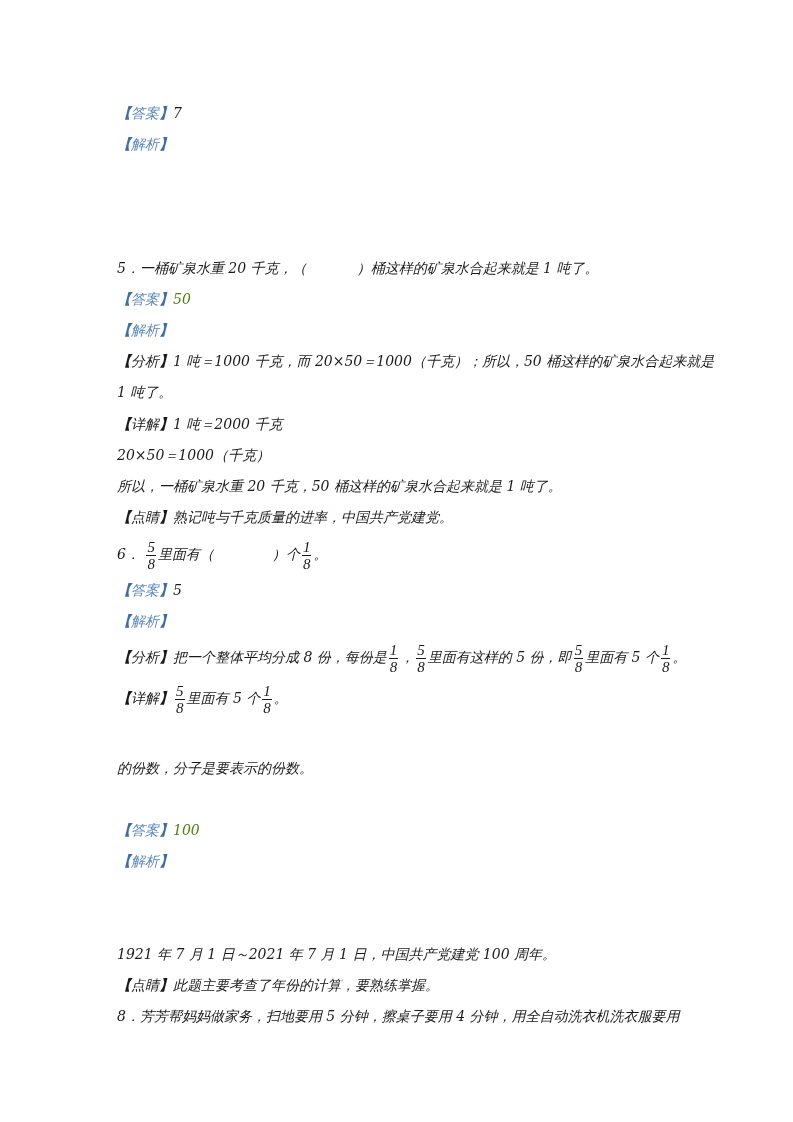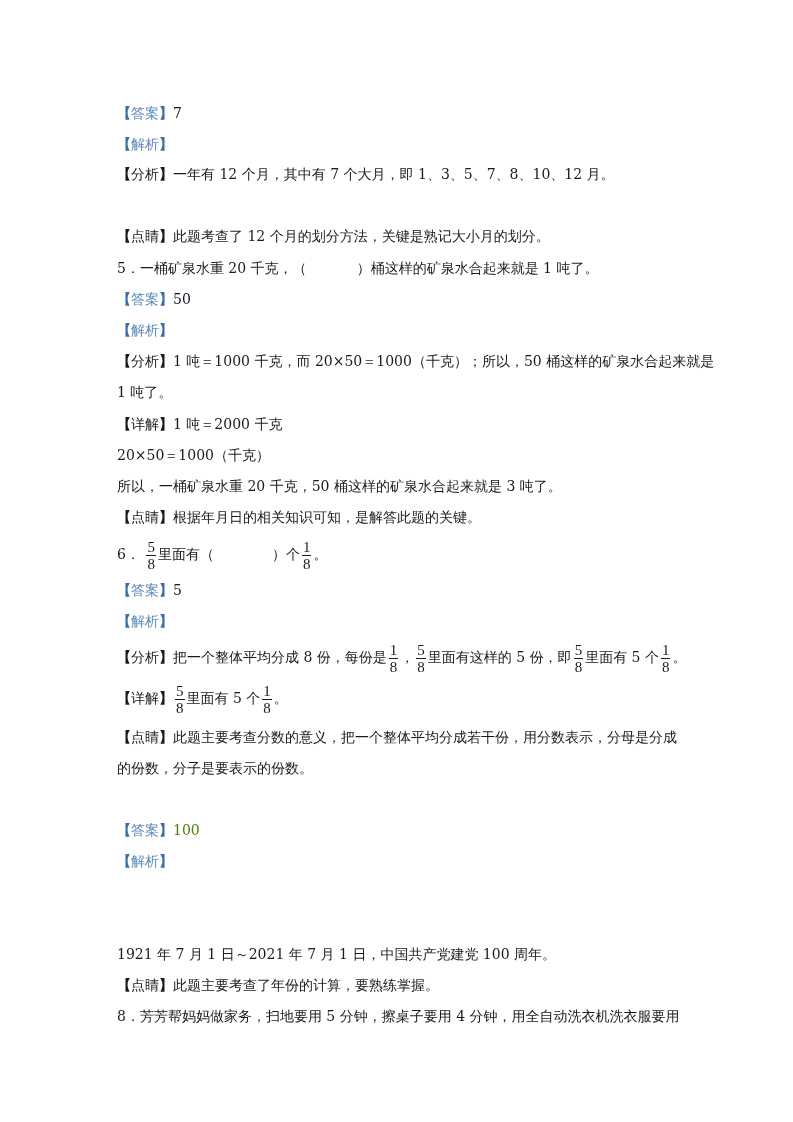--- a/index.html
+++ b/index.html
@@ -1,86 +1,77 @@
 <!DOCTYPE html>
 <html><head>
 <meta charset="utf-8">
 <style>
   html, body { margin: 0; padding: 0; background: #ffffff; }
   body { width: 793px; height: 1122px; position: relative; overflow: hidden;
          font-family: "DejaVu Serif", "Liberation Serif", serif; color: #1a1a1a; }
   .page { position: absolute; left: 0; top: 0; width: 793px; height: 1122px; }
-  .line { position: absolute; left: 117px; font-size: 14px; line-height: 20px; white-space: nowrap; }
+  .line { position: absolute; left: 117px; font-size: 14px; line-height: 20px; white-space: nowrap; font-style: italic; }
   .blue { color: #5b87b8; }
   .blue .br { color: #3c6ea5; font-weight: bold; }
   .tag .br { font-weight: bold; }
   .frac { display: inline-block; vertical-align: middle; text-align: center; margin: 0 2px;
           font-family: "Liberation Serif", serif; font-size: 15px; line-height: 16px; }
   .frac .num { display: block; border-bottom: 1px solid #1a1a1a; padding: 0 1px; }
   .frac .den { display: block; }
 </style>
 </head>
 <body>
 
 <div class="page">
 
   <div class="line blue" style="top:103px">
     <span class="br">【</span><span>答案</span><span class="br">】</span><span style="color:#1a1a1a">7</span>
   </div>
   <div class="line blue" style="top:134px">
     <span class="br">【</span><span>解析</span><span class="br">】</span>
   </div>
-  <div class="line tag" style="top:164px">
-    <span class="br">【</span><span>分析</span><span class="br">】</span><span>一年有 12 个月，其中有 7 个大月，即 1、3、5、7、8、10、12 月。</span>
-  </div>
-  <div class="line tag" style="top:226px">
-    <span class="br">【</span><span>点睛</span><span class="br">】</span><span>此题考查了 12 个月的划分方法，关键是熟记大小月的划分。</span>
-  </div>
 
   <div class="line" style="top:258px">
     <span>5．一桶矿泉水重 20 千克，（</span><span style="display:inline-block;width:50px"></span><span>）桶这样的矿泉水合起来就是 1 吨了。</span>
   </div>
   <div class="line blue" style="top:289px">
-    <span class="br">【</span><span>答案</span><span class="br">】</span><span style="color:#0f172a">50</span>
+    <span class="br">【</span><span>答案</span><span class="br">】</span><span style="color:#4d7c0f">50</span>
   </div>
   <div class="line blue" style="top:320px">
     <span class="br">【</span><span>解析</span><span class="br">】</span>
   </div>
   <div class="line tag" style="top:351px">
     <span class="br">【</span><span>分析</span><span class="br">】</span><span>1 吨＝1000 千克，而 20×50＝1000（千克）；所以，50 桶这样的矿泉水合起来就是</span>
   </div>
   <div class="line" style="top:382px">1 吨了。</div>
   <div class="line tag" style="top:414px">
     <span class="br">【</span><span>详解</span><span class="br">】</span><span>1 吨＝2000 千克</span>
   </div>
   <div class="line" style="top:445px">20×50＝1000（千克）</div>
-  <div class="line" style="top:476px">所以，一桶矿泉水重 20 千克，50 桶这样的矿泉水合起来就是 3 吨了。</div>
+  <div class="line" style="top:476px">所以，一桶矿泉水重 20 千克，50 桶这样的矿泉水合起来就是 1 吨了。</div>
   <div class="line tag" style="top:507px">
-    <span class="br">【</span><span>点睛</span><span class="br">】</span><span>根据年月日的相关知识可知，是解答此题的关键。</span>
+    <span class="br">【</span><span>点睛</span><span class="br">】</span><span>熟记吨与千克质量的进率，中国共产党建党。</span>
   </div>
 
   <div class="line" style="top:537px; line-height:34px">
     <span>6．</span>
     <span class="frac"><span class="num">5</span><span class="den">8</span></span><span>里面有（</span><span style="display:inline-block;width:58px"></span><span>）个</span><span class="frac"><span class="num">1</span><span class="den">8</span></span><span>。</span>
   </div>
   <div class="line blue" style="top:580px">
     <span class="br">【</span><span>答案</span><span class="br">】</span><span style="color:#1a1a1a">5</span>
   </div>
   <div class="line blue" style="top:611px">
     <span class="br">【</span><span>解析</span><span class="br">】</span>
   </div>
   <div class="line tag" style="top:640px; line-height:34px">
     <span class="br">【</span><span>分析</span><span class="br">】</span><span>把一个整体平均分成 8 份，每份是</span><span class="frac"><span class="num">1</span><span class="den">8</span></span><span>，</span><span class="frac"><span class="num">5</span><span class="den">8</span></span><span>里面有这样的 5 份，即</span><span class="frac"><span class="num">5</span><span class="den">8</span></span><span>里面有 5 个</span><span class="frac"><span class="num">1</span><span class="den">8</span></span><span>。</span>
   </div>
   <div class="line tag" style="top:681px; line-height:34px">
     <span class="br">【</span><span>详解</span><span class="br">】</span><span class="frac"><span class="num">5</span><span class="den">8</span></span><span>里面有 5 个</span><span class="frac"><span class="num">1</span><span class="den">8</span></span><span>。</span>
   </div>
-  <div class="line tag" style="top:727px">
-    <span class="br">【</span><span>点睛</span><span class="br">】</span><span>此题主要考查分数的意义，把一个整体平均分成若干份，用分数表示，分母是分成</span>
-  </div>
   <div class="line" style="top:758px">的份数，分子是要表示的份数。</div>
 
   <div class="line blue" style="top:820px">
     <span class="br">【</span><span>答案</span><span class="br">】</span><span style="color:#4d7c0f">100</span>
   </div>
   <div class="line blue" style="top:851px">
     <span class="br">【</span><span>解析</span><span class="br">】</span>
   </div>
   <div class="line" style="top:944px">1921 年 7 月 1 日～2021 年 7 月 1 日，中国共产党建党 100 周年。</div>
   <div class="line tag" style="top:975px">

